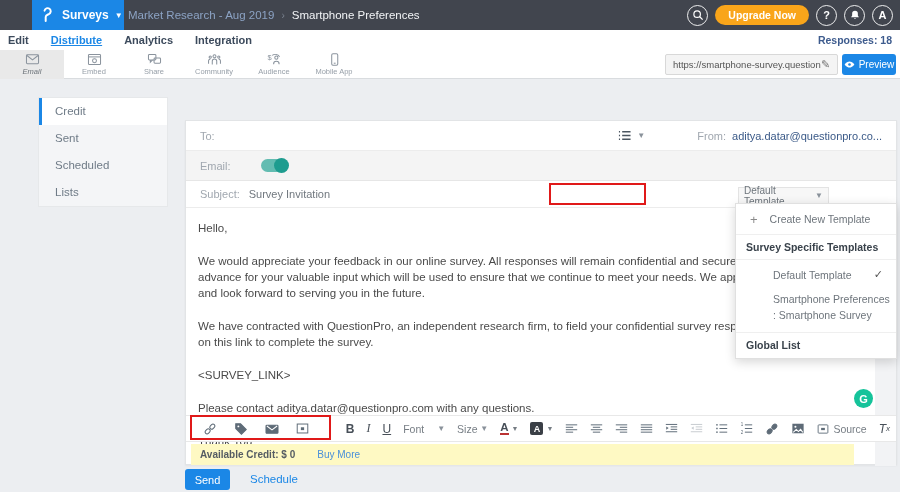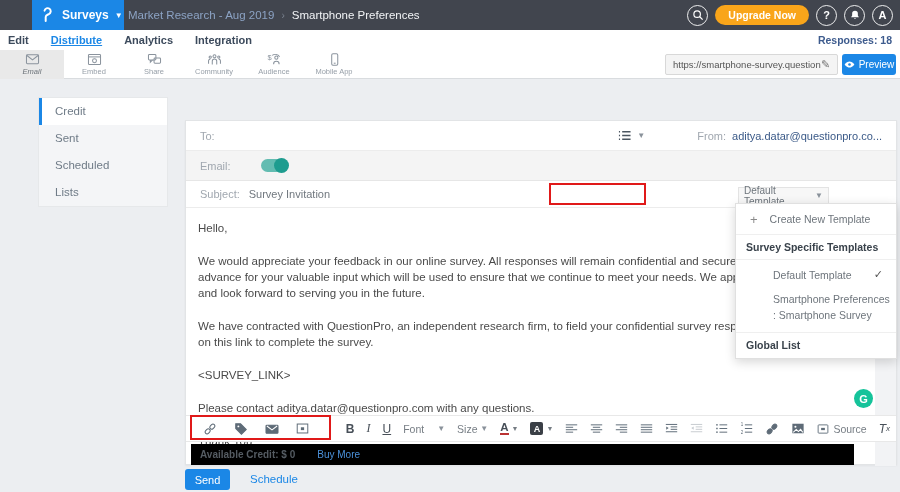--- a/index.html
+++ b/index.html
@@ -78,21 +78,21 @@
   .select.size { width:40px; margin:0 6px; }
   .acolor { position:relative; font-size:11.5px; font-weight:700; color:#474F58; border-bottom:2px solid #B33; line-height:11px; }
   .abg { width:13px; height:13px; background:#3A3F46; border-radius:2px; color:#fff; font-size:9px; font-weight:700; display:flex; align-items:center; justify-content:center; }
   .mini-caret { font-size:7px; color:#767D84; margin-left:3px; }
   .dim { opacity:.35; }
   .tx { font-size:12px; font-style:italic; color:#474F58; }
   .tx sub { font-size:8px; }
   .src-lbl { font-size:10.5px; color:#767D84; margin-left:4px; }
 
   
-  .credit { position:absolute; left:5px; top:323px; width:663px; height:21px; background:#000000; display:flex; align-items:center; padding-left:9px; }
+  .credit { position:absolute; left:5px; top:323px; width:663px; height:21px; background:#fef9c3; display:flex; align-items:center; padding-left:9px; }
   .credit-lbl { font-size:10px; font-weight:700; color:#555C63; }
   .buymore { font-size:10px; color:#4A90D9; margin-left:22px; cursor:pointer; }
   .send-btn { position:absolute; left:185px; top:469px; width:45px; height:21px; background:#1B87E6; border:none; border-radius:3px; color:#fff; font-size:11px; display:flex; align-items:center; justify-content:center; cursor:pointer; }
   .schedule { position:absolute; left:250px; top:473px; font-size:11.5px; color:#1B87E6; cursor:pointer; }
 
   
   .dropdown { position:absolute; left:735px; top:203px; width:162px; background:#FFF; border:1px solid #E0E0E0; box-shadow:0 3px 10px rgba(0,0,0,.16); z-index:5; }
   .dd-create { height:31px; display:flex; align-items:center; gap:12px; padding-left:14px; border-bottom:1px solid #EFEFEF; cursor:pointer; }
   .plus { font-size:13px; color:#8A8A8A; }
   .dd-create span:last-child { font-size:10.5px; color:#6E757C; }

